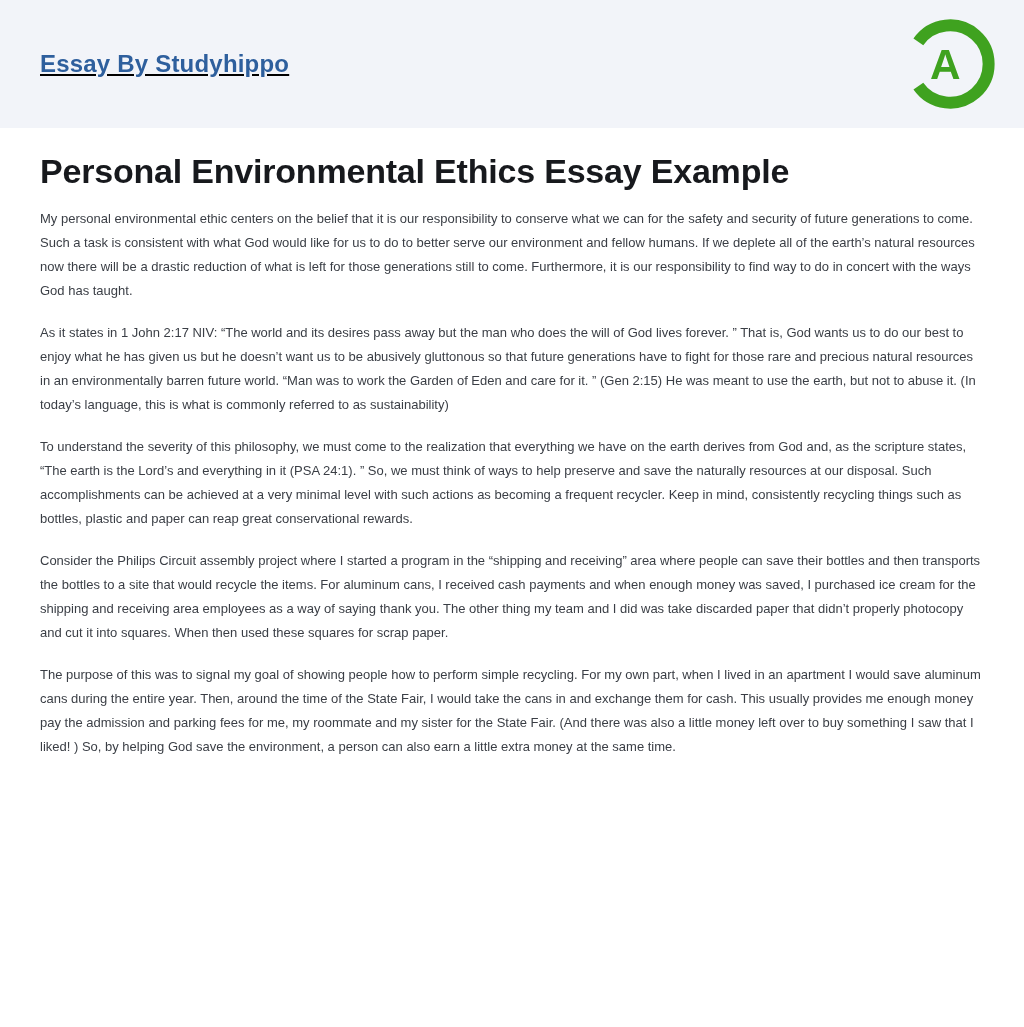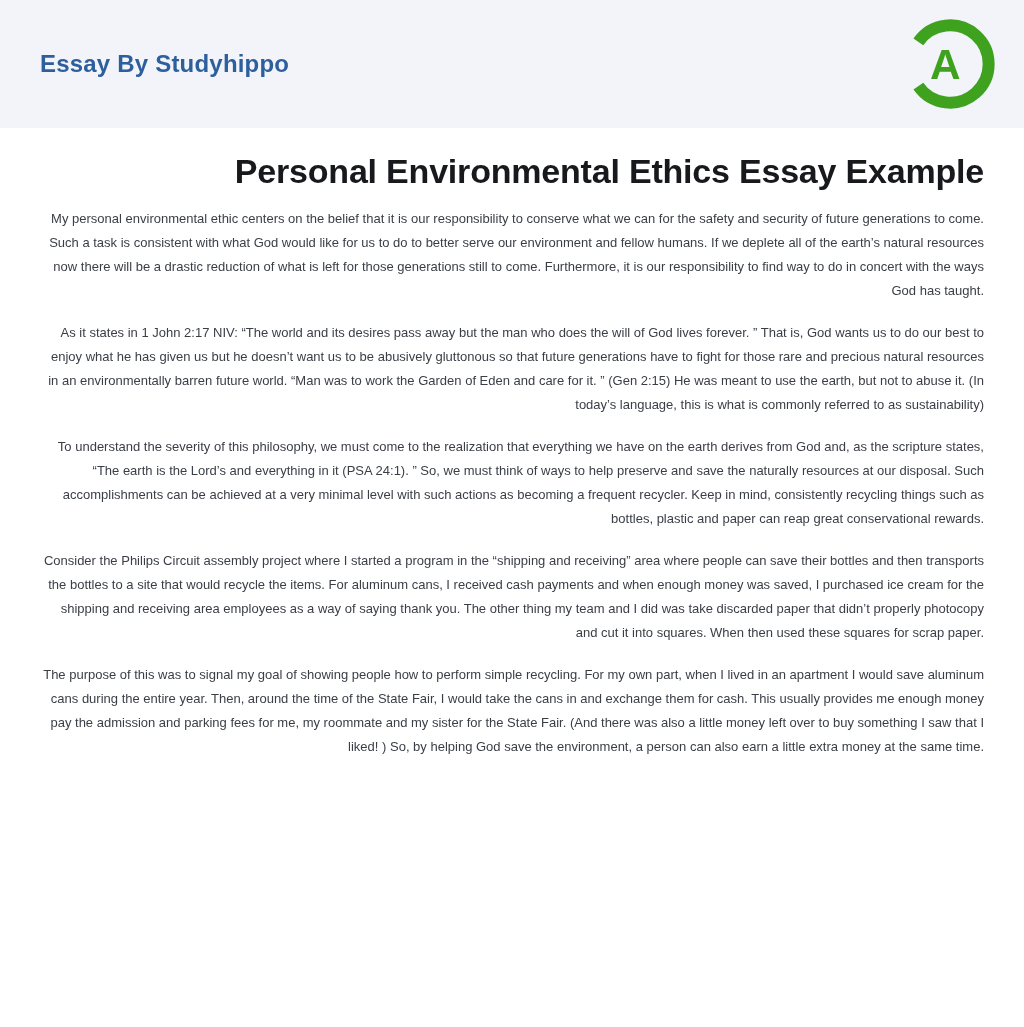--- a/index.html
+++ b/index.html
@@ -18,20 +18,21 @@
     height: 128px;
     display: flex;
     justify-content: space-between;
     align-items: center;
     padding: 0 28px 0 40px;
   }
   .header-text {
     display: flex;
     flex-direction: row;
     gap: 16px;
+    text-decoration: underline;
   }
   .site-title {
     color: #2e5f9d;
     font-size: 24px;
     font-weight: 700;
     line-height: 1.1;
     margin: 0;
     letter-spacing: 0.2px;
   }
   .site-url {
@@ -40,21 +41,20 @@
     text-decoration: none;
     letter-spacing: 0.1px;
   }
   .logo {
     width: 92px;
     height: 92px;
     flex: 0 0 auto;
   }
   .content {
     padding: 18px 40px 40px 40px;
-    text-align: right;
   }
   .essay-title {
     font-size: 34px;
     font-weight: 800;
     color: #17191d;
     letter-spacing: -0.2px;
     margin: 6px 0 16px 0;
     line-height: 1.15;
   }
   .essay-paragraph {

